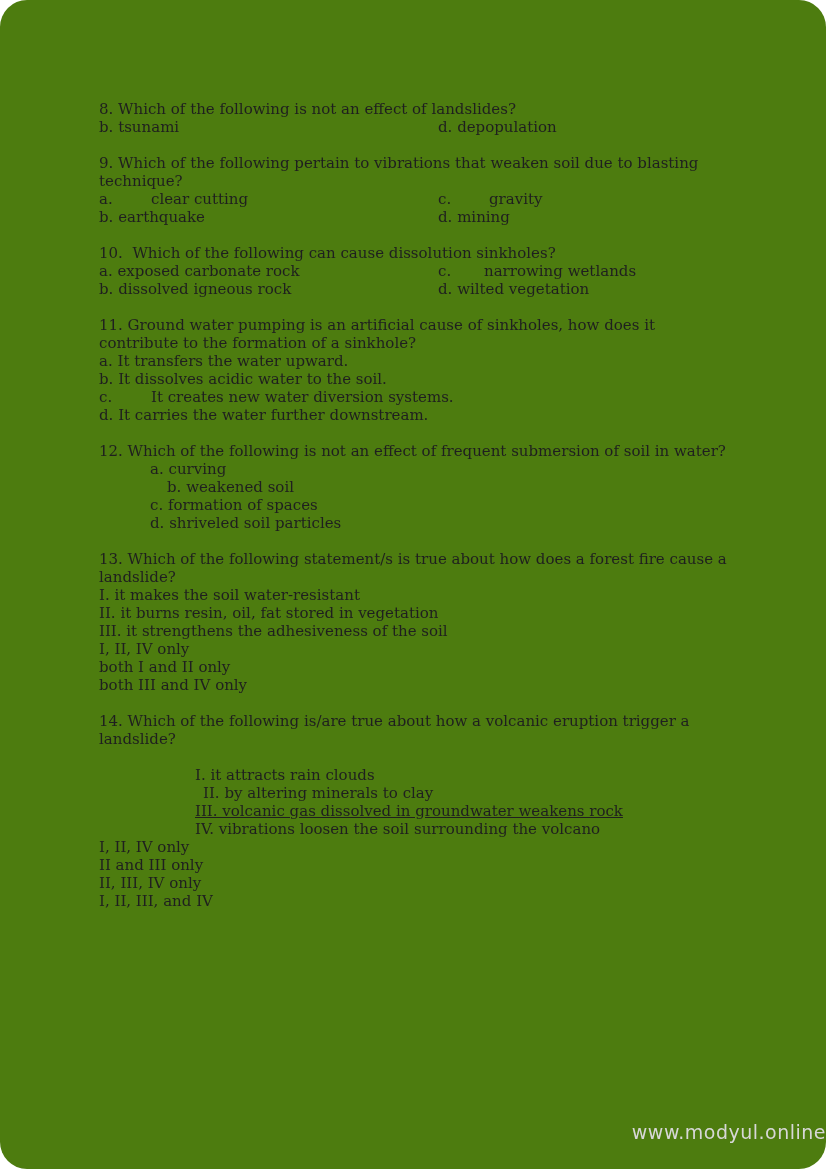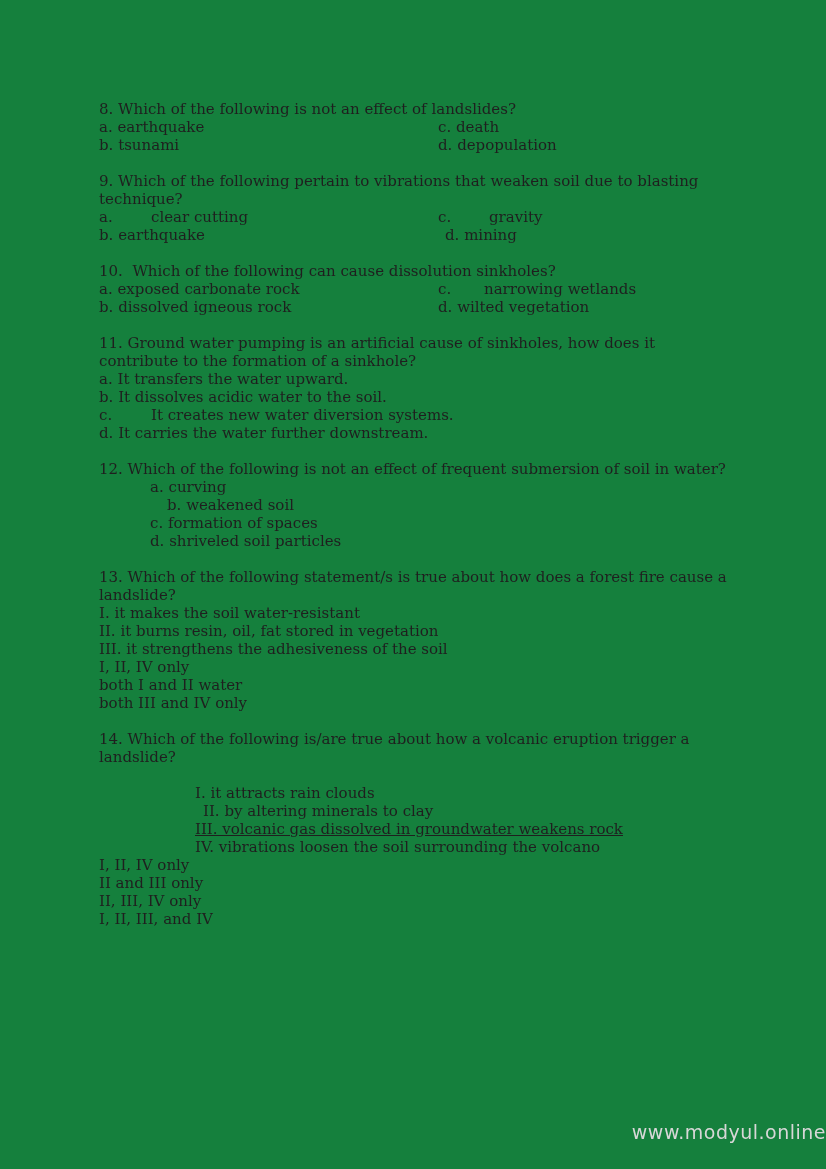--- a/index.html
+++ b/index.html
@@ -47,32 +47,31 @@
     text-align: right;
     font-family: "DejaVu Sans", "Liberation Sans", sans-serif;
     font-size: 19px;
     letter-spacing: 0.5px;
     color: #d7d7d7;
   }
 </style>
 </head>
 <body>
 
-<div class="page" style="background: #15803d;">
+<div class="page" style="background: #4d7c0f; border-radius: 27px;">
   <div class="content" style="color: rgb(31, 31, 31);">
       <div class="question">
         <div class="line"><span class="seg">8. Which of the following is not an effect of landslides?</span></div>
-        <div class="line"><span class="seg">a. earthquake</span><span class="seg abs" style="left: 339px;">c. death</span></div>
         <div class="line"><span class="seg">b. tsunami</span><span class="seg abs" style="left: 339px;">d. depopulation</span></div>
       </div>
       <div class="question">
         <div class="line"><span class="seg">9. Which of the following pertain to vibrations that weaken soil due to blasting</span></div>
         <div class="line"><span class="seg">technique?</span></div>
         <div class="line"><span class="seg">a.</span><span class="seg abs" style="left: 52px;">clear cutting</span><span class="seg abs" style="left: 339px;">c.</span><span class="seg abs" style="left: 390px;">gravity</span></div>
-        <div class="line"><span class="seg">b. earthquake</span><span class="seg abs" style="left: 346px; text-align: center;">d. mining</span></div>
+        <div class="line"><span class="seg">b. earthquake</span><span class="seg abs" style="left: 339px; text-align: center;">d. mining</span></div>
       </div>
       <div class="question">
         <div class="line"><span class="seg">10.  Which of the following can cause dissolution sinkholes?</span></div>
         <div class="line"><span class="seg">a. exposed carbonate rock</span><span class="seg abs" style="left: 339px;">c.</span><span class="seg abs" style="left: 385px;">narrowing wetlands</span></div>
         <div class="line"><span class="seg">b. dissolved igneous rock</span><span class="seg abs" style="left: 339px;">d. wilted vegetation</span></div>
       </div>
       <div class="question">
         <div class="line"><span class="seg">11. Ground water pumping is an artificial cause of sinkholes, how does it</span></div>
         <div class="line"><span class="seg">contribute to the formation of a sinkhole?</span></div>
         <div class="line"><span class="seg">a. It transfers the water upward.</span></div>
@@ -87,21 +86,21 @@
         <div class="line"><span class="seg abs" style="left: 51px;">c. formation of spaces</span></div>
         <div class="line"><span class="seg abs" style="left: 51px; text-align: right;">d. shriveled soil particles</span></div>
       </div>
       <div class="question">
         <div class="line"><span class="seg">13. Which of the following statement/s is true about how does a forest fire cause a</span></div>
         <div class="line"><span class="seg">landslide?</span></div>
         <div class="line"><span class="seg">I. it makes the soil water-resistant</span></div>
         <div class="line"><span class="seg">II. it burns resin, oil, fat stored in vegetation</span></div>
         <div class="line"><span class="seg">III. it strengthens the adhesiveness of the soil</span></div>
         <div class="line"><span class="seg">I, II, IV only</span></div>
-        <div class="line"><span class="seg">both I and II water</span></div>
+        <div class="line"><span class="seg">both I and II only</span></div>
         <div class="line"><span class="seg">both III and IV only</span></div>
       </div>
       <div class="question">
         <div class="line"><span class="seg">14. Which of the following is/are true about how a volcanic eruption trigger a</span></div>
         <div class="line"><span class="seg">landslide?</span></div>
         <div class="line"></div>
         <div class="line"><span class="seg abs" style="left: 96px;">I. it attracts rain clouds</span></div>
         <div class="line"><span class="seg abs" style="left: 104px;">II. by altering minerals to clay</span></div>
         <div class="line"><span class="seg abs" style="left: 96px; text-decoration: underline;">III. volcanic gas dissolved in groundwater weakens rock</span></div>
         <div class="line"><span class="seg abs" style="left: 96px;">IV. vibrations loosen the soil surrounding the volcano</span></div>

